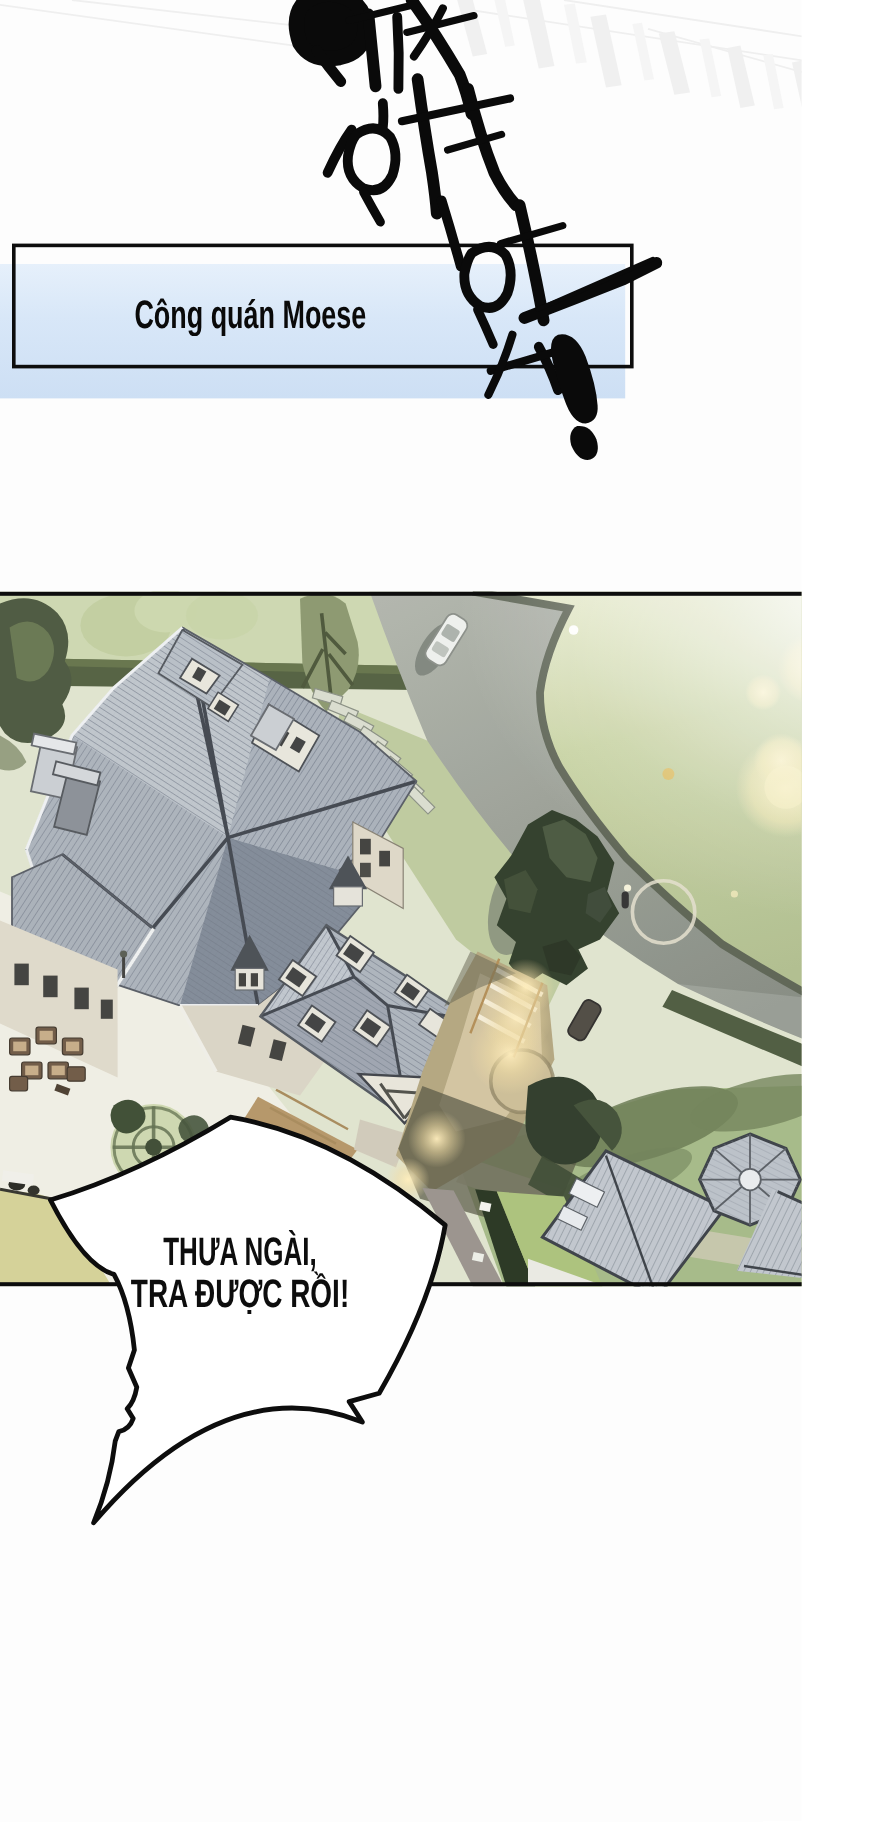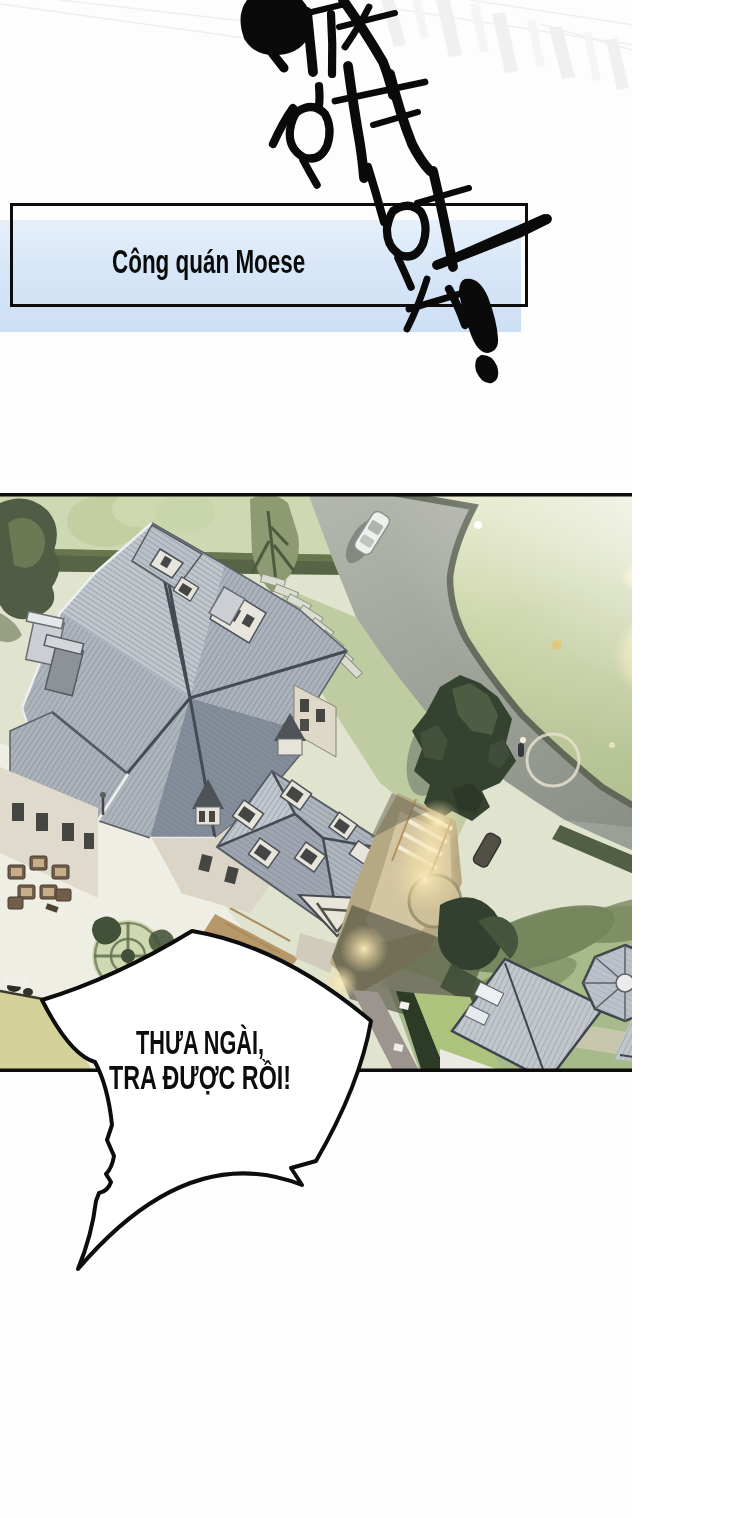--- a/index.html
+++ b/index.html
@@ -1,16 +1,16 @@
 <!DOCTYPE html>
 <html><head>
 <meta charset="utf-8">
 <style>
 html,body{margin:0;padding:0;background:#ffffff;}
-#page{position:relative;width:632px;height:1518px;background:#fdfdfd;overflow:hidden;font-family:"Liberation Sans",sans-serif;}
+#page{position:relative;width:632px;height:1518px;background:#fdfdfd;overflow:hidden;font-family:"Liberation Sans",sans-serif;padding-left:36px;}
 .abs{position:absolute;}
 </style>
 </head>
 <body>
 <div id="page">
 
 <svg class="abs" style="left:0;top:0;" width="732" height="200" viewBox="0 0 732 200">
   <g stroke="#efefef" stroke-width="1.5" fill="none">
     <line x1="0" y1="4" x2="245" y2="38"></line>
     <line x1="60" y1="0" x2="252" y2="22"></line>

